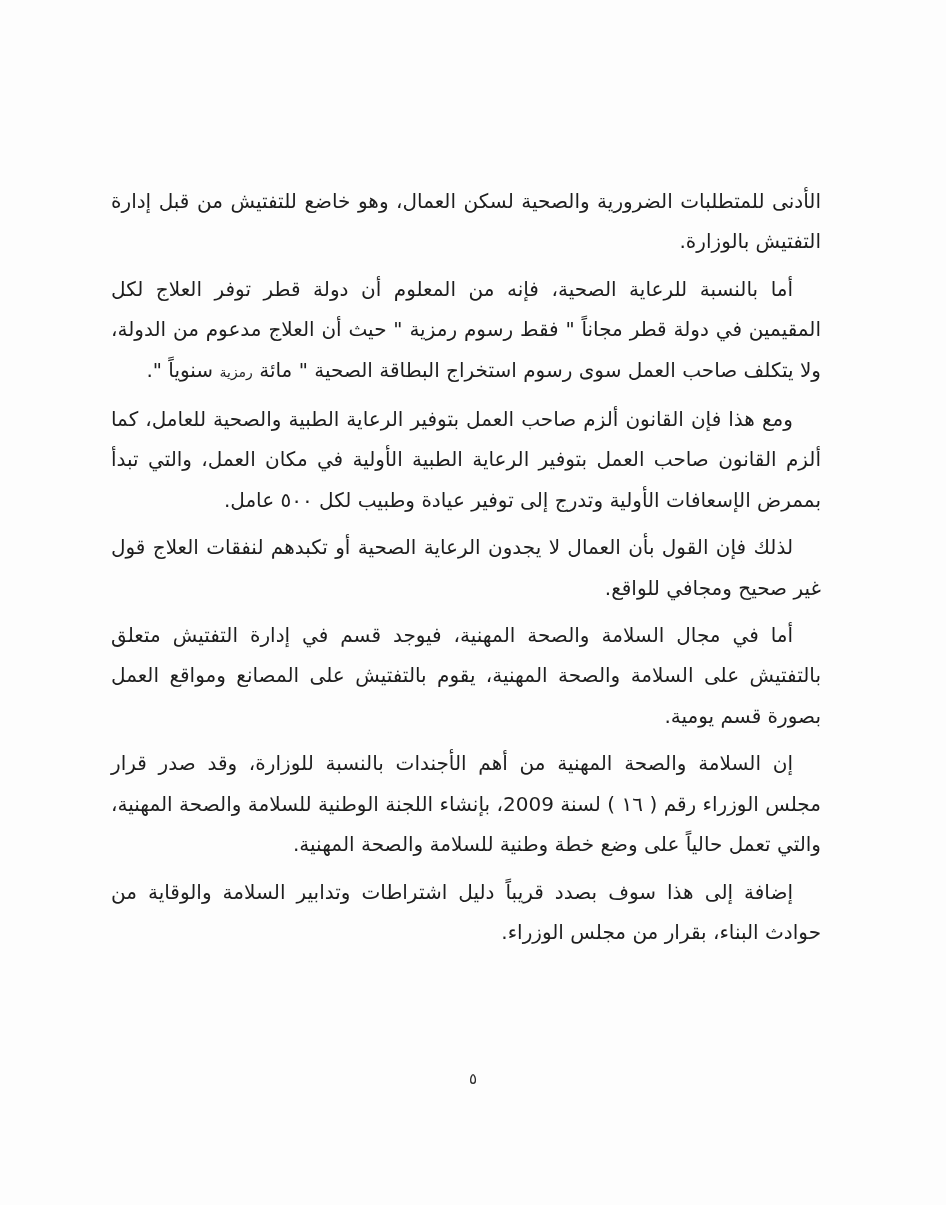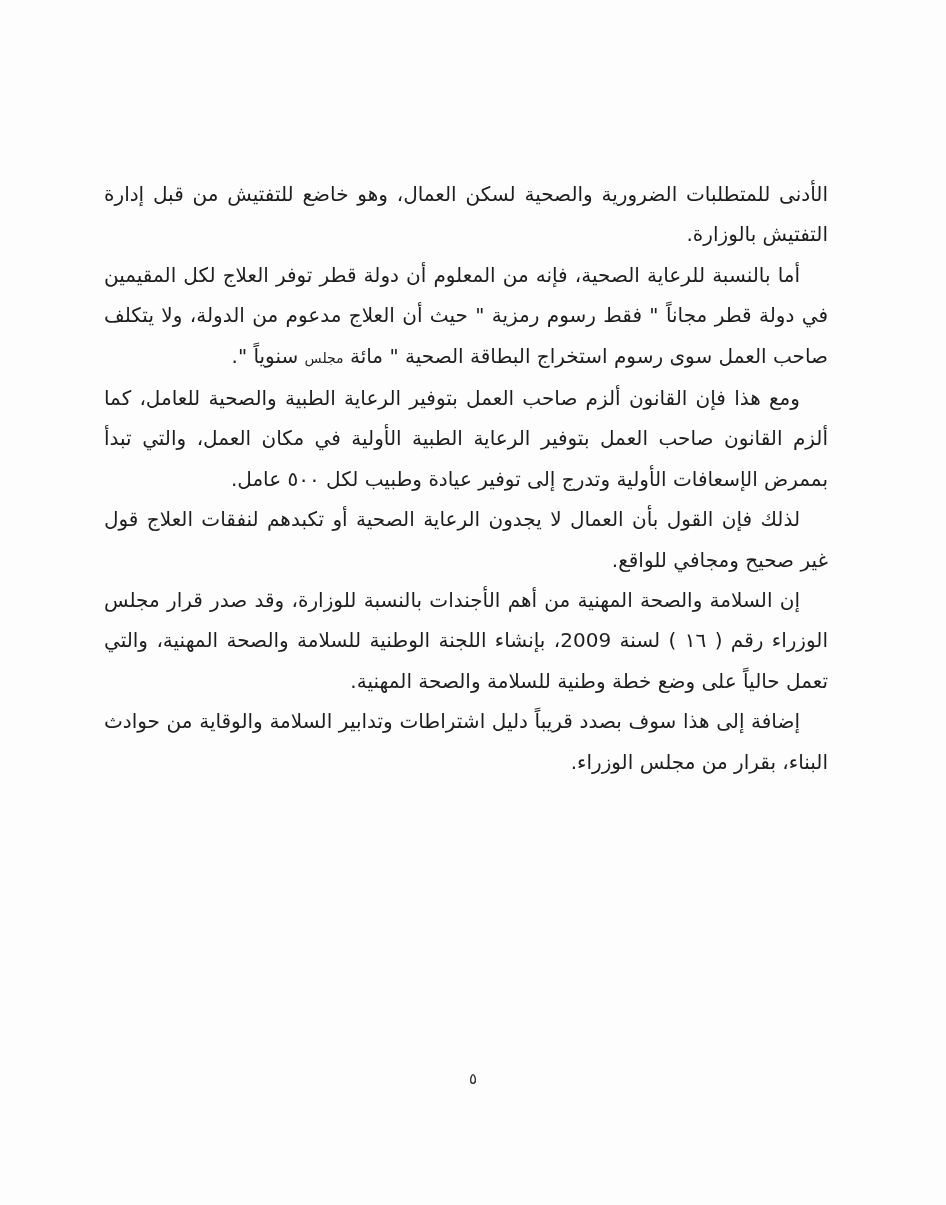--- a/index.html
+++ b/index.html
@@ -21,21 +21,21 @@
     top: 174px;
     left: 104px;
     width: 724px;
     direction: rtl;
     text-align: justify;
     font-size: 20px;
     line-height: 40.4px;
     letter-spacing: 0.1px;
   }
   .content p {
-    margin: 0;
+    margin: 7px;
     padding: 0;
   }
   .para-indent {
     text-indent: 28px;
   }
   .small-word {
     font-size: 14px;
   }
   .section-heading {
     font-weight: bold;
@@ -58,26 +58,27 @@
   }
 </style>
 </head>
 <body>
 
 <div class="page">
   <div class="content">
 
     <p class="para">الأدنى للمتطلبات الضرورية والصحية لسكن العمال، وهو خاضع للتفتيش من قبل إدارة التفتيش بالوزارة.</p>
 
-    <p class="para para-indent"><span>أما بالنسبة للرعاية الصحية، فإنه من المعلوم أن دولة قطر توفر العلاج لكل المقيمين في دولة قطر مجاناً " فقط رسوم رمزية " حيث أن العلاج مدعوم من الدولة، ولا يتكلف صاحب العمل سوى رسوم استخراج البطاقة الصحية " مائة </span><span class="small-word">مجلس</span><span> سنوياً ".</span></p>
+    <p class="para para-indent"><span>أما بالنسبة للرعاية الصحية، فإنه من المعلوم أن دولة قطر توفر العلاج لكل المقيمين في دولة قطر مجاناً " فقط رسوم رمزية " حيث أن العلاج مدعوم من الدولة، ولا يتكلف صاحب العمل سوى رسوم استخراج البطاقة الصحية " مائة </span><span class="small-word">رمزية</span><span> سنوياً ".</span></p>
 
     <p class="para para-indent">ومع هذا فإن القانون ألزم صاحب العمل بتوفير الرعاية الطبية والصحية للعامل، كما ألزم القانون صاحب العمل بتوفير الرعاية الطبية الأولية في مكان العمل، والتي تبدأ بممرض الإسعافات الأولية وتدرج إلى توفير عيادة وطبيب لكل ٥٠٠ عامل.</p>
 
     <p class="para para-indent">لذلك فإن القول بأن العمال لا يجدون الرعاية الصحية أو تكبدهم لنفقات العلاج قول غير صحيح ومجافي للواقع.</p>
 
+    <p class="para para-indent">أما في مجال السلامة والصحة المهنية، فيوجد قسم في إدارة التفتيش متعلق بالتفتيش على السلامة والصحة المهنية، يقوم بالتفتيش على المصانع ومواقع العمل بصورة قسم يومية.</p>
 
     <p class="para para-indent">إن السلامة والصحة المهنية من أهم الأجندات بالنسبة للوزارة، وقد صدر قرار مجلس الوزراء رقم ( ١٦ ) لسنة 2009، بإنشاء اللجنة الوطنية للسلامة والصحة المهنية، والتي تعمل حالياً على وضع خطة وطنية للسلامة والصحة المهنية.</p>
 
     <p class="para para-indent">إضافة إلى هذا سوف بصدد قريباً دليل اشتراطات وتدابير السلامة والوقاية من حوادث البناء، بقرار من مجلس الوزراء.</p>
 
 
   </div>
 
   <div class="page-number">٥</div>
 </div>

